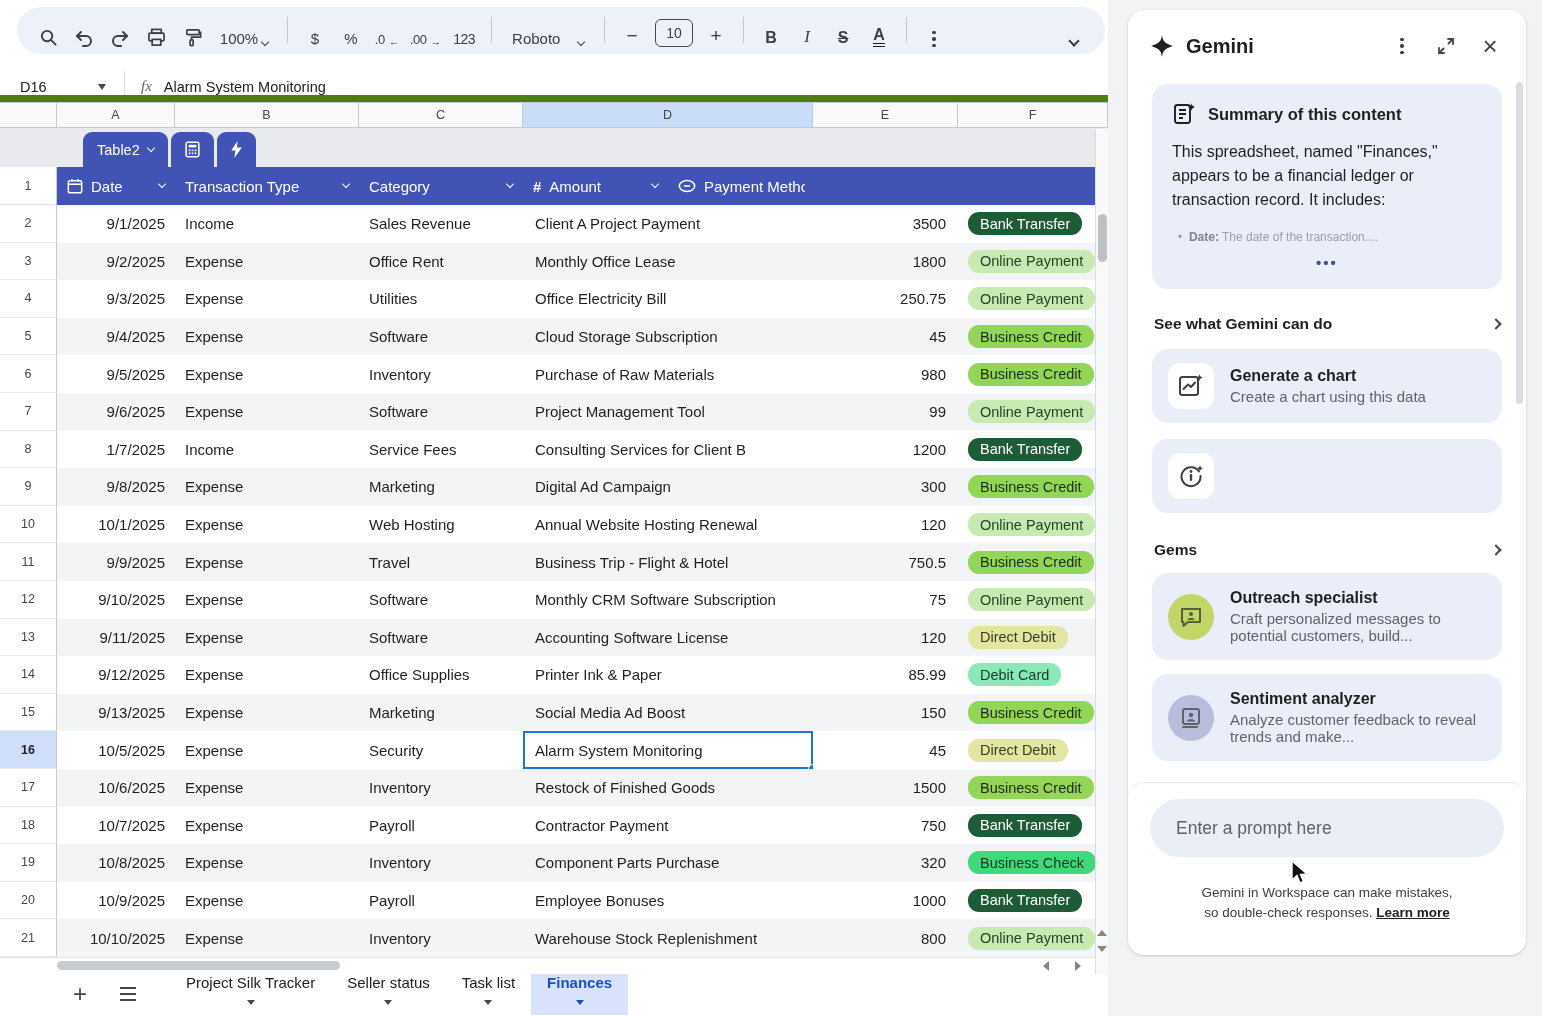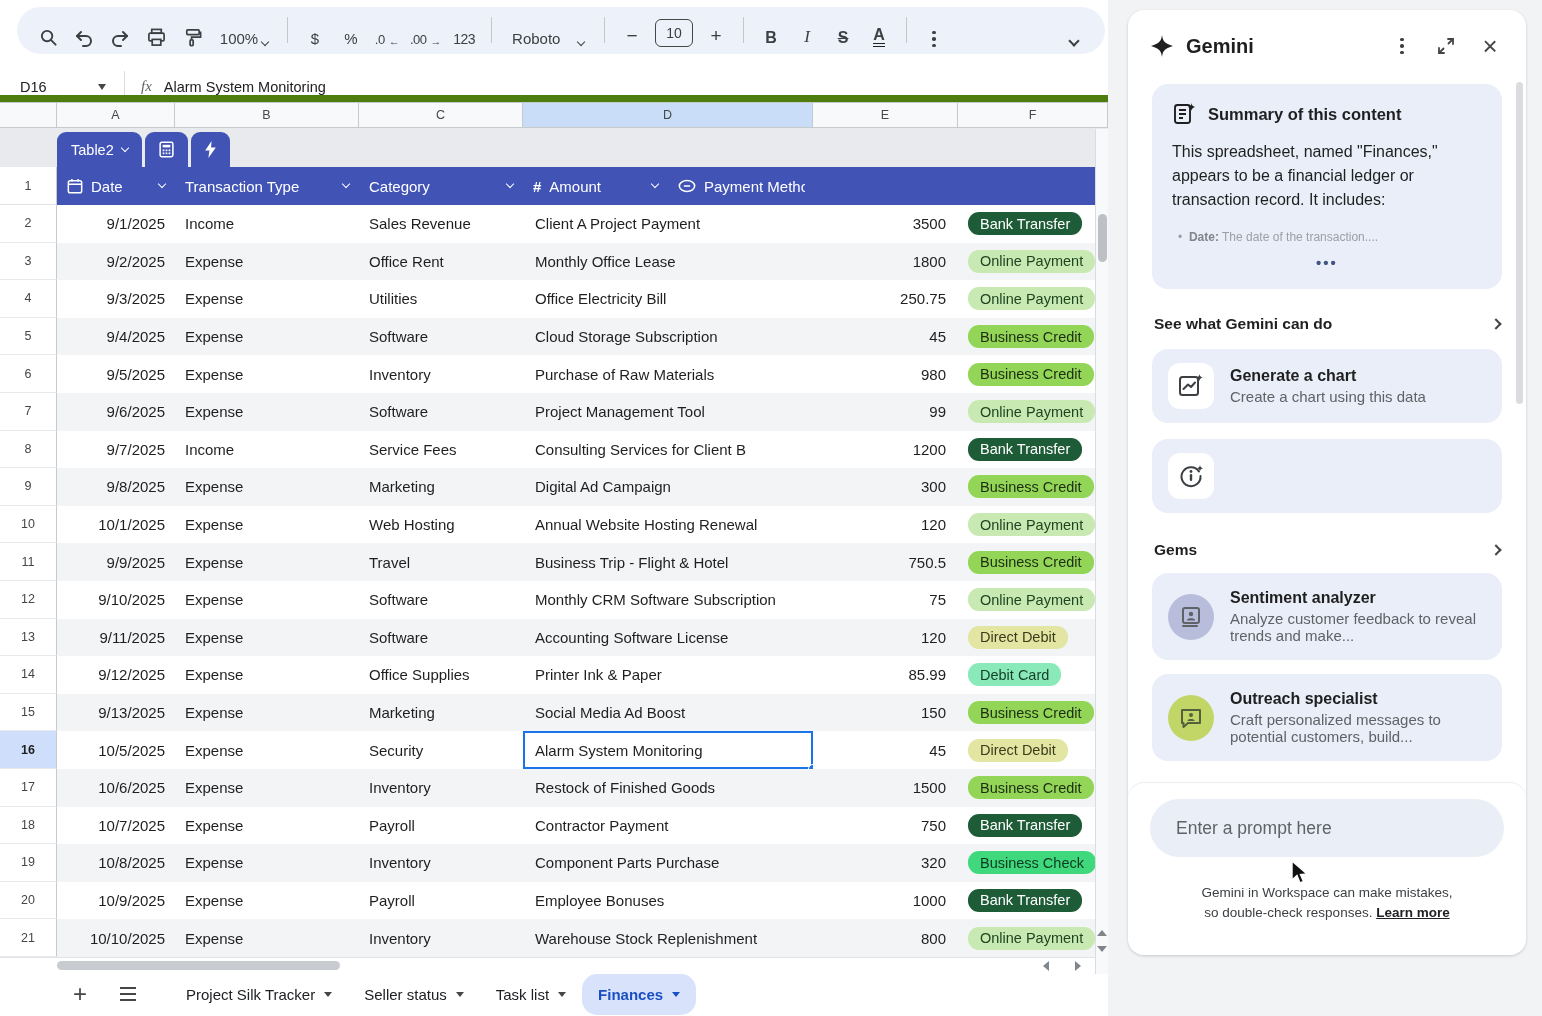--- a/index.html
+++ b/index.html
@@ -38,21 +38,21 @@
   .fvalue { font-size:14.5px; color:#202124; }
 
   
   .grid { position:relative; width:1108px; }
   .colhead { display:flex; height:26px; background:#f8f9fa; border-top:1px solid #c7cacd; border-bottom:1px solid #c7cacd; }
   .colhead .corner { width:57px; border-right:1px solid #c7cacd; background:#f8f9fa; }
   .colhead .cl { display:flex; align-items:center; justify-content:center; font-size:12.5px; color:#444746;
                  border-right:1px solid #c7cacd; cursor:pointer; }
   .colhead .cl.sel { background:#c9dcf8; }
 
-  .chiprow { height:39px; background:#e9eaed; display:flex; align-items:flex-end; padding-left:57px; }
+  .chiprow { height:39px; background:#e9eaed; display:flex; align-items:flex-end; padding-left:83px; }
   .chip { background:#4153b5; color:#fff; display:flex; align-items:center; gap:8px; height:35px;
           padding:0 14px; font-size:14.5px; font-weight:500; cursor:pointer; }
   .chip.first { border-radius:9px 9px 0 0; }
   .chip.mid { margin-left:3px; border-radius:9px 9px 0 0; padding:0 13px; }
   .chip .caret { border-color:#fff; width:6px; height:6px; border-width:1.8px; }
 
   .hrow { display:flex; height:38px; background:#4153b5; color:#fff; font-size:15px; font-weight:500;
           border-left:2px solid #2e3d8f; }
   .hrow .hc { display:flex; align-items:center; gap:8px; padding:0 10px; cursor:pointer; }
   .hrow .hnum { width:57px; margin-left:-2px; background:#fff; color:#444746; font-size:12.5px; font-weight:400;
@@ -92,23 +92,23 @@
   .hthumb { position:absolute; left:57px; width:283px; height:9px; background:#c8ccd1; border-radius:5px; }
   .harrows { position:absolute; right:22px; display:flex; gap:26px; }
 
   
   .sheetbar { height:41px; background:#fff; display:flex; align-items:center; padding-left:60px; gap:8px; }
   .sb-ic { width:40px; height:34px; display:flex; align-items:center; justify-content:center; cursor:pointer;
            font-size:24px; color:#444746; }
   .burger { display:flex; flex-direction:column; gap:4px; }
   .burger i { width:16px; height:2px; background:#444746; }
   .stab { display:flex; align-items:center; gap:9px; height:41px; padding:0 16px; font-size:15px; color:#202124;
-          cursor:pointer; }
+          cursor:pointer;flex-direction:column; }
   .stab .tri.down { border-top:5px solid #444746; border-left-width:4.5px; border-right-width:4.5px; }
-  .stab.active { background:#d8e3fb; color:#1a4fc4; font-weight:700;border-radius:15px; }
+  .stab.active { background:#d8e3fb; color:#1a4fc4; font-weight:700; }
   .stab.active .tri.down { border-top-color:#1a4fc4; }
 
   
   .sidebar { position:absolute; left:1128px; top:10px; width:398px; height:945px; background:#fff;
              border-radius:16px; box-shadow:0 1px 3px rgba(0,0,0,.18); overflow:hidden; }
   .g-head { display:flex; align-items:center; padding:20px 20px 14px 22px; gap:12px; }
   .g-title { font-size:20px; font-weight:700; color:#1f1f1f; flex:1; }
   .g-hbtn { width:32px; height:32px; display:flex; align-items:center; justify-content:center; cursor:pointer;
             color:#444746; }
   .g-close { font-size:26px; color:#444746; line-height:1; }
@@ -380,21 +380,21 @@
     <div class="c cC">Software</div>
     <div class="c cD">Project Management Tool</div>
     <div class="c cE">99</div>
     <div class="c cF">
             <span class="badge" style="background: rgb(201, 233, 179); color: rgb(30, 69, 33);">Online Payment</span>
           </div>
   </div>
 
   <div class="row">
     <div class="c rn">8</div>
-    <div class="c cA">9/7/2025</div>
+    <div class="c cA">1/7/2025</div>
     <div class="c cB">Income</div>
     <div class="c cC">Service Fees</div>
     <div class="c cD">Consulting Services for Client B</div>
     <div class="c cE">1200</div>
     <div class="c cF">
             <span class="badge" style="background: rgb(30, 92, 56); color: rgb(255, 255, 255);">Bank Transfer</span>
           </div>
   </div>
 
   <div class="row stripe">
@@ -675,47 +675,47 @@
   </div>
 </div>
 
   <div class="g-link-row" style="margin-top:28px;">
     <span>Gems</span>
       <span class="chev-r"></span>
   </div>
 
   <div id="ggems">
   <div class="g-gem">
+    <div class="g-gem-av" style="background: rgb(194, 214, 104);">
+          <svg width="24" height="24" viewBox="0 0 24 24">
+            <path d="M3 4 H21 V17 H9 L4.5 21 V17 H3 Z" fill="none" stroke="#55613a" stroke-width="2" stroke-linejoin="round"></path>
+            <circle cx="12" cy="9" r="2" fill="#55613a"></circle>
+            <path d="M8.5 14.5 C8.5 12.5 15.5 12.5 15.5 14.5 V15 H8.5 Z" fill="#55613a"></path>
+          </svg>
+        </div>
+    <div>
+          <div class="g-a-title">Outreach specialist</div>
+          <div class="g-a-sub">Craft personalized messages to potential customers, build...</div>
+        </div>
+  </div>
+
+  <div class="g-gem">
     <div class="g-gem-av" style="background: rgb(183, 189, 219);">
           <svg width="24" height="24" viewBox="0 0 24 24">
             <rect x="4" y="3" width="16" height="15" rx="2" fill="none" stroke="#5f6368" stroke-width="2"></rect>
             <circle cx="12" cy="9" r="2.2" fill="#5f6368"></circle>
             <path d="M8 15 C8 12.8 16 12.8 16 15 V15.5 H8 Z" fill="#5f6368"></path>
             <path d="M4 21 H18" stroke="#5f6368" stroke-width="2" stroke-linecap="round"></path>
           </svg>
         </div>
     <div>
           <div class="g-a-title">Sentiment analyzer</div>
           <div class="g-a-sub">Analyze customer feedback to reveal trends and make...</div>
         </div>
   </div>
-
-  <div class="g-gem">
-    <div class="g-gem-av" style="background: rgb(194, 214, 104);">
-          <svg width="24" height="24" viewBox="0 0 24 24">
-            <path d="M3 4 H21 V17 H9 L4.5 21 V17 H3 Z" fill="none" stroke="#55613a" stroke-width="2" stroke-linejoin="round"></path>
-            <circle cx="12" cy="9" r="2" fill="#55613a"></circle>
-            <path d="M8.5 14.5 C8.5 12.5 15.5 12.5 15.5 14.5 V15 H8.5 Z" fill="#55613a"></path>
-          </svg>
-        </div>
-    <div>
-          <div class="g-a-title">Outreach specialist</div>
-          <div class="g-a-sub">Craft personalized messages to potential customers, build...</div>
-        </div>
-  </div>
 </div>
 
   <div class="g-foot">
     <div class="g-prompt">Enter a prompt here</div>
     <div class="g-disc">
       <span>Gemini in Workspace can make mistakes,</span><br>
       <span>so double-check responses. </span><a>Learn more</a>
     </div>
   </div>
   <div class="g-scroll"></div>

